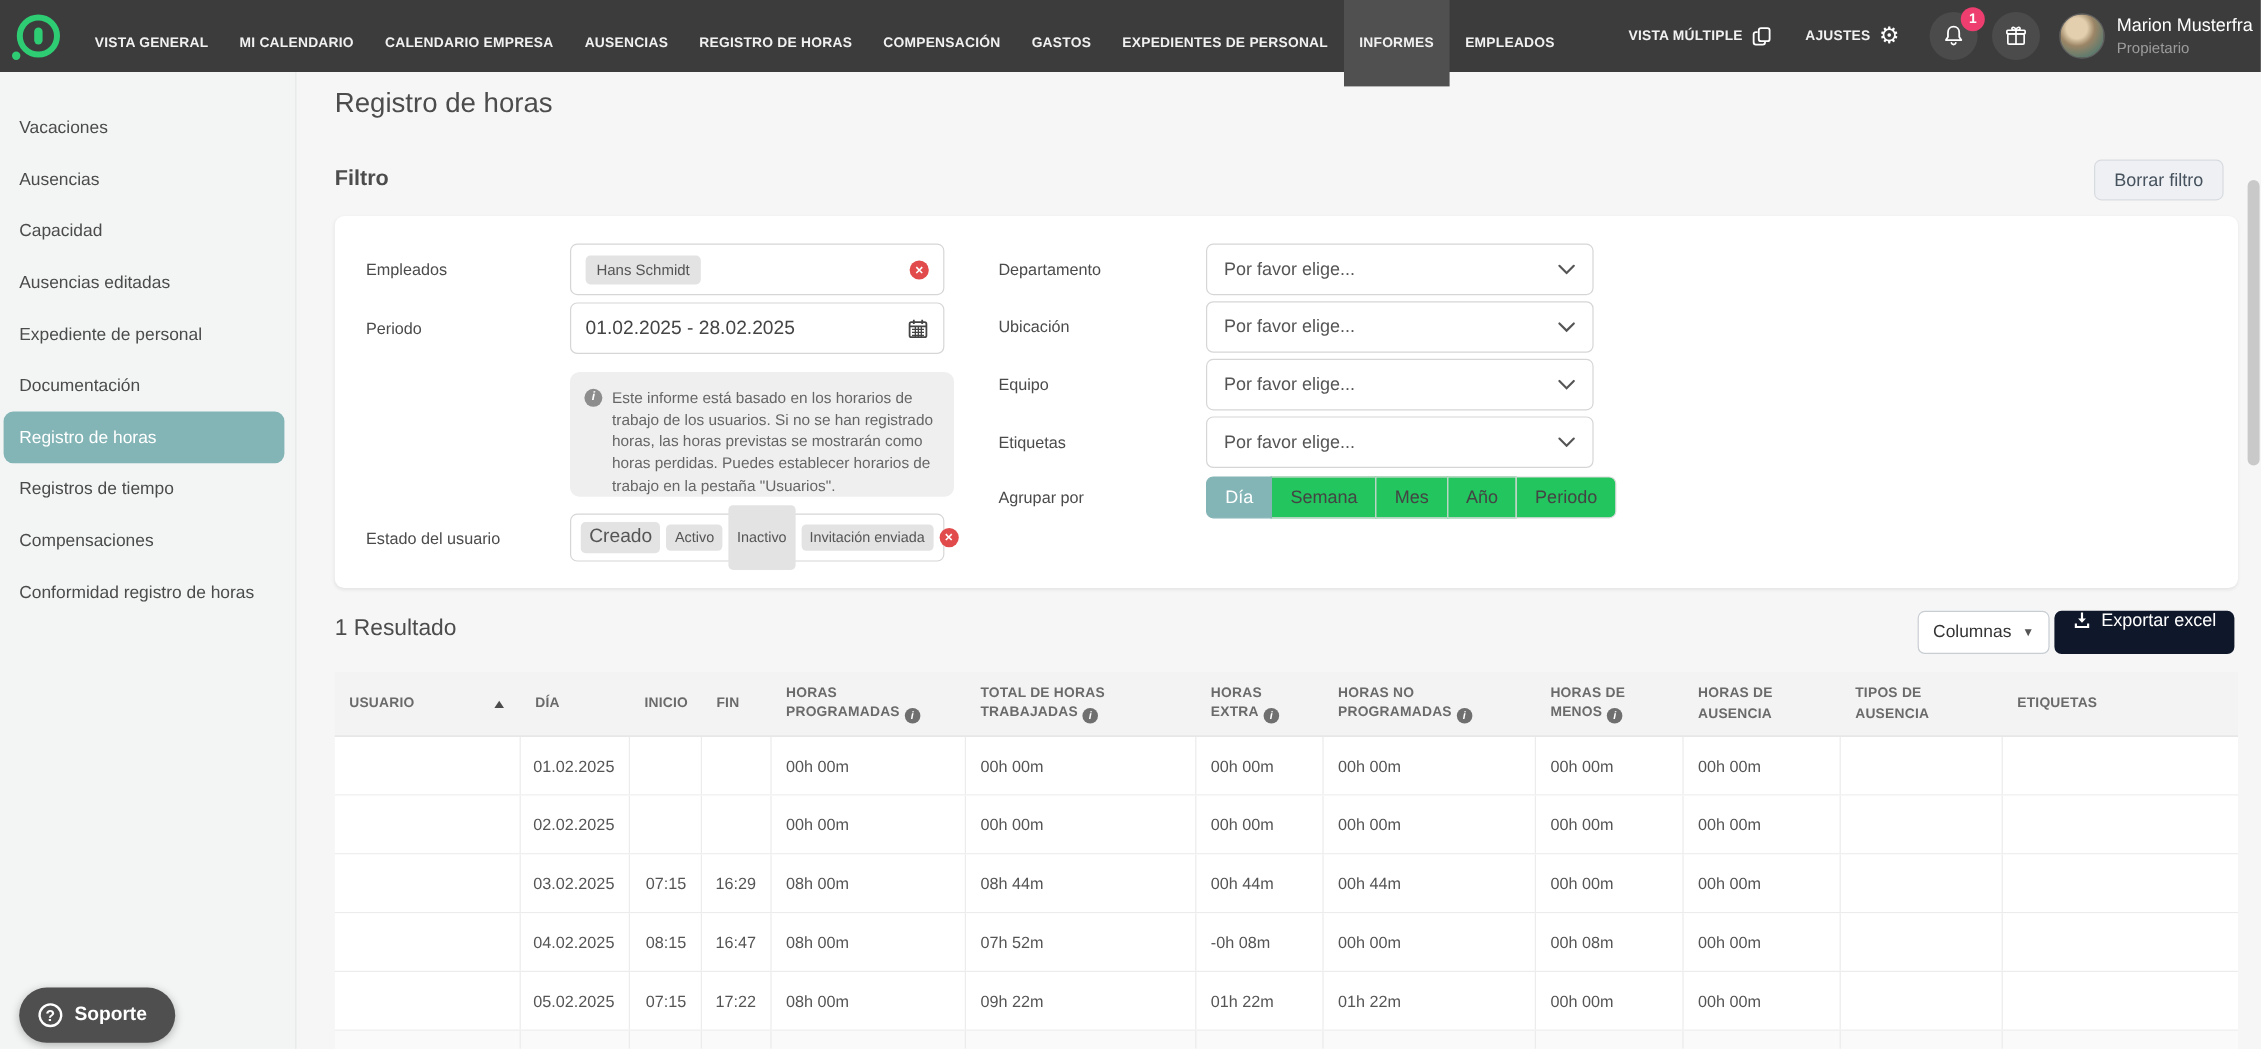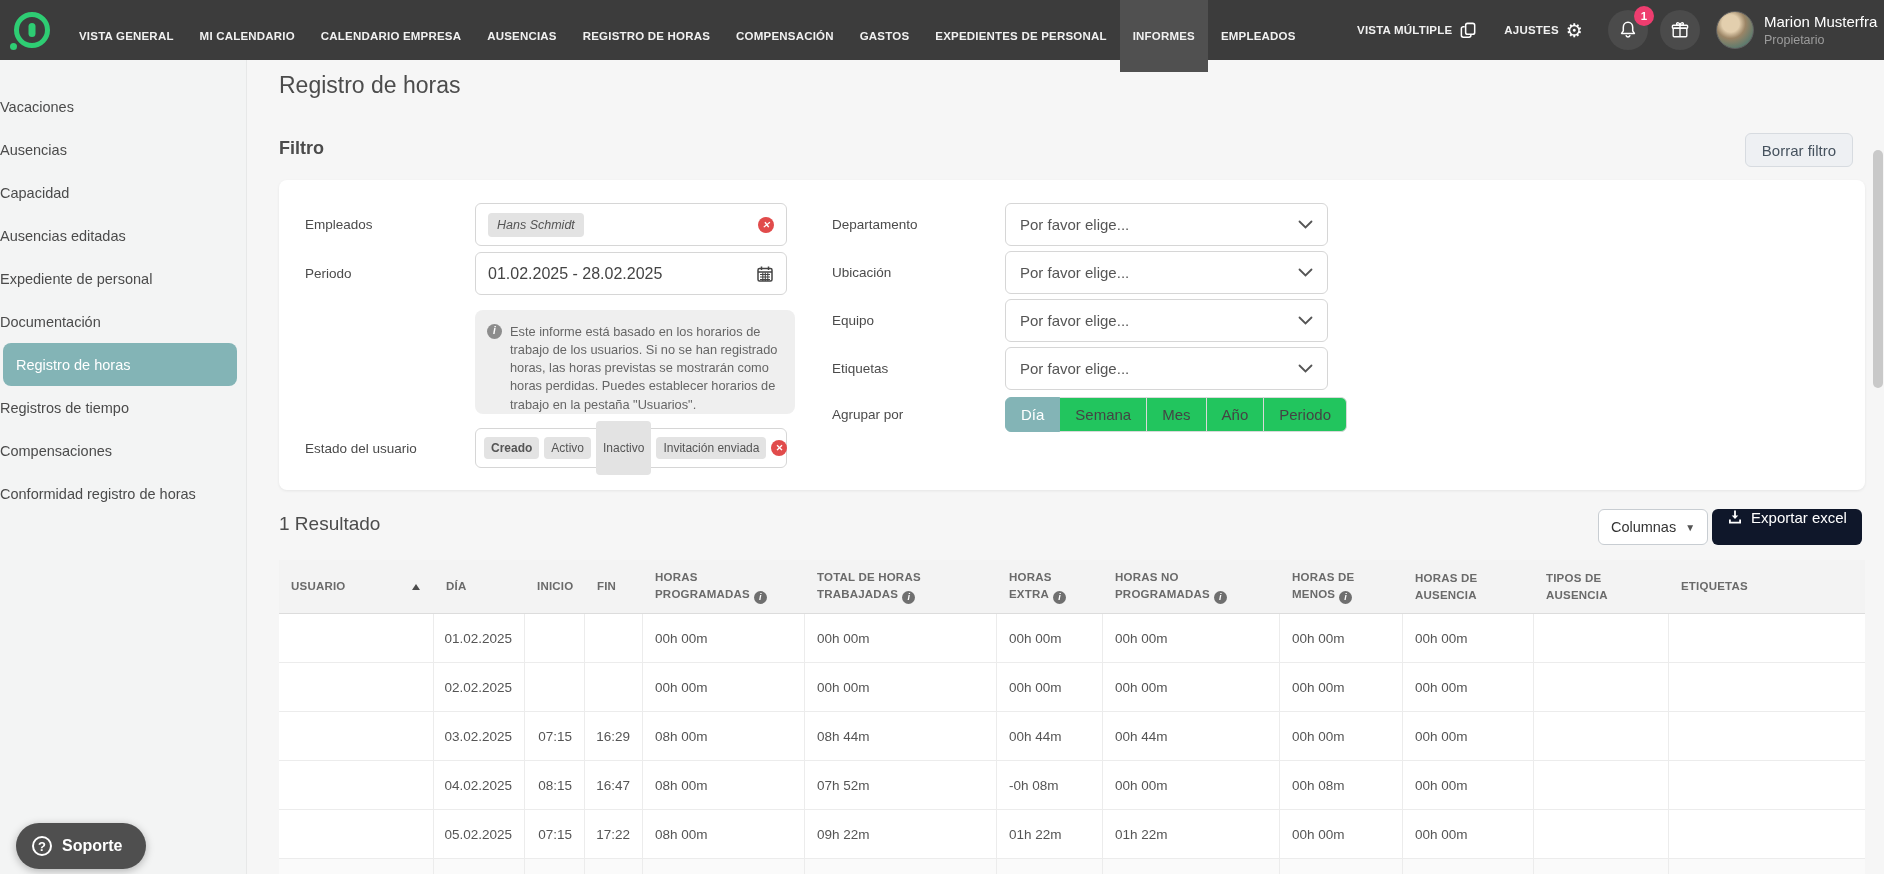--- a/index.html
+++ b/index.html
@@ -49,21 +49,21 @@
   .user-name { color:#fff; font-size:15px; }
   .user-role { color:#9c9c9c; font-size:12.5px; }
 
   
   .sidebar {
     position:absolute; top:60px; left:0; width:247px; bottom:0;
     background:#f3f4f4; border-right:1px solid #e7e8e8; z-index:20;
   }
   .side-list { margin-top:25px; }
   .side-item {
-    display:flex; align-items:center; height:43px; 
+    display:flex; align-items:center; height:43px; padding-left:16px;
     font-size:14.5px; color:#4b4b4b; cursor:pointer; white-space:nowrap;
   }
   .side-item.active {
     background:#83b4b6; color:#fff; border-radius:8px;
     margin:0 9px 0 3px; padding-left:13px; font-weight:400;
   }
   .support-btn {
     position:absolute; left:16px; bottom:5px; height:46px; border:none; cursor:pointer;
     border-radius:26px; background:#4f4f4f; color:#fff;
     display:flex; align-items:center; gap:10px; padding:0 24px 0 16px;
@@ -287,21 +287,21 @@
   </button>
 </div>
 
 <div class="main">
   <div class="page-title">Registro de horas</div>
   <div class="filter-heading">Filtro</div>
   <button class="clear-filter-btn">Borrar filtro</button>
 
   <div class="filter-card">
     <div class="f-label" style="left:26px; top:37px;">Empleados</div>
-    <div class="input-box" style="left:196px; top:23px; width:312px; height:43px; padding:0 12px;font-style:italic;">
+    <div class="input-box" style="left:196px; top:23px; width:312px; height:43px; padding:0 12px;">
       <span class="tag">Hans Schmidt</span>
       <span class="clear-circle" style="margin-left:auto;">✕</span>
     </div>
 
     <div class="f-label" style="left:26px; top:86px;">Periodo</div>
     <div class="input-box" style="left:196px; top:72px; width:312px; height:43px; padding:0 12px;">
       <span class="date-text">01.02.2025 - 28.02.2025</span>
       <span style="margin-left:auto;">
         <svg width="18" height="18" viewBox="0 0 18 18" fill="none" stroke="#444" stroke-width="1.5">
           <rect x="2" y="3.5" width="14" height="12.5" rx="1.5"></rect>
@@ -311,21 +311,21 @@
       </span>
     </div>
 
     <div class="info-box">
       <span class="info-i-lg">i</span>
       <span>Este informe está basado en los horarios de trabajo de los usuarios. Si no se han registrado horas, las horas previstas se mostrarán como horas perdidas. Puedes establecer horarios de trabajo en la pestaña "Usuarios".</span>
     </div>
 
     <div class="f-label" style="left:26px; top:261px;">Estado del usuario</div>
     <div class="input-box" style="left:196px; top:248px; width:312px; height:40px; padding:0 8px; gap:5px;">
-      <span class="tag" style="padding:4px 7px; font-size:12px;font-weight:bold;">Creado</span>
+      <span class="tag" style="padding:4px 7px; font-size:16px;">Creado</span>
       <span class="tag" style="padding:4px 7px; font-size:12px;">Activo</span>
       <span class="tag" style="padding:20px 7px; font-size:12px;">Inactivo</span>
       <span class="tag" style="padding:4px 7px; font-size:12px;">Invitación enviada</span>
       <span class="clear-circle">✕</span>
     </div>
 
     <div class="f-label" style="left:553px; top:37px;">Departamento</div>
     <div class="select-box" style="top:23px;">
       <span>Por favor elige...</span>
       <span style="margin-left:auto;">

